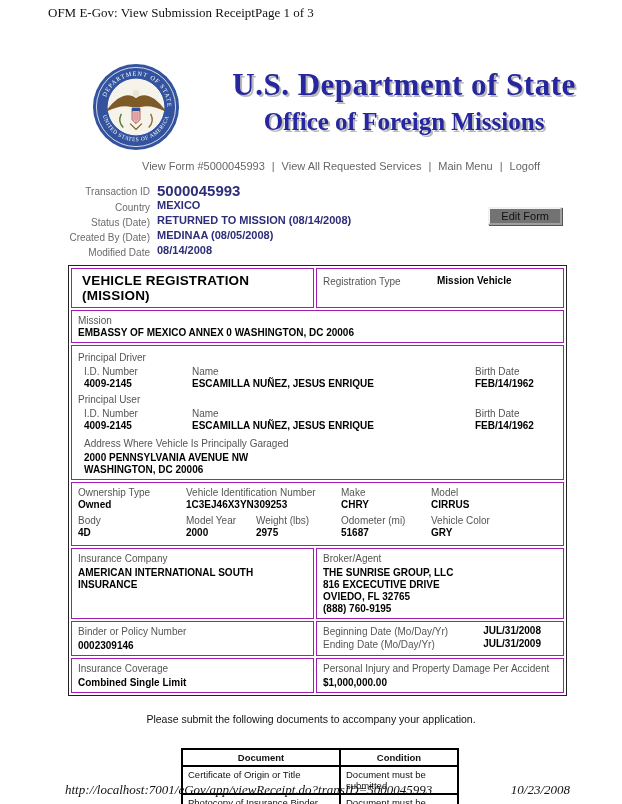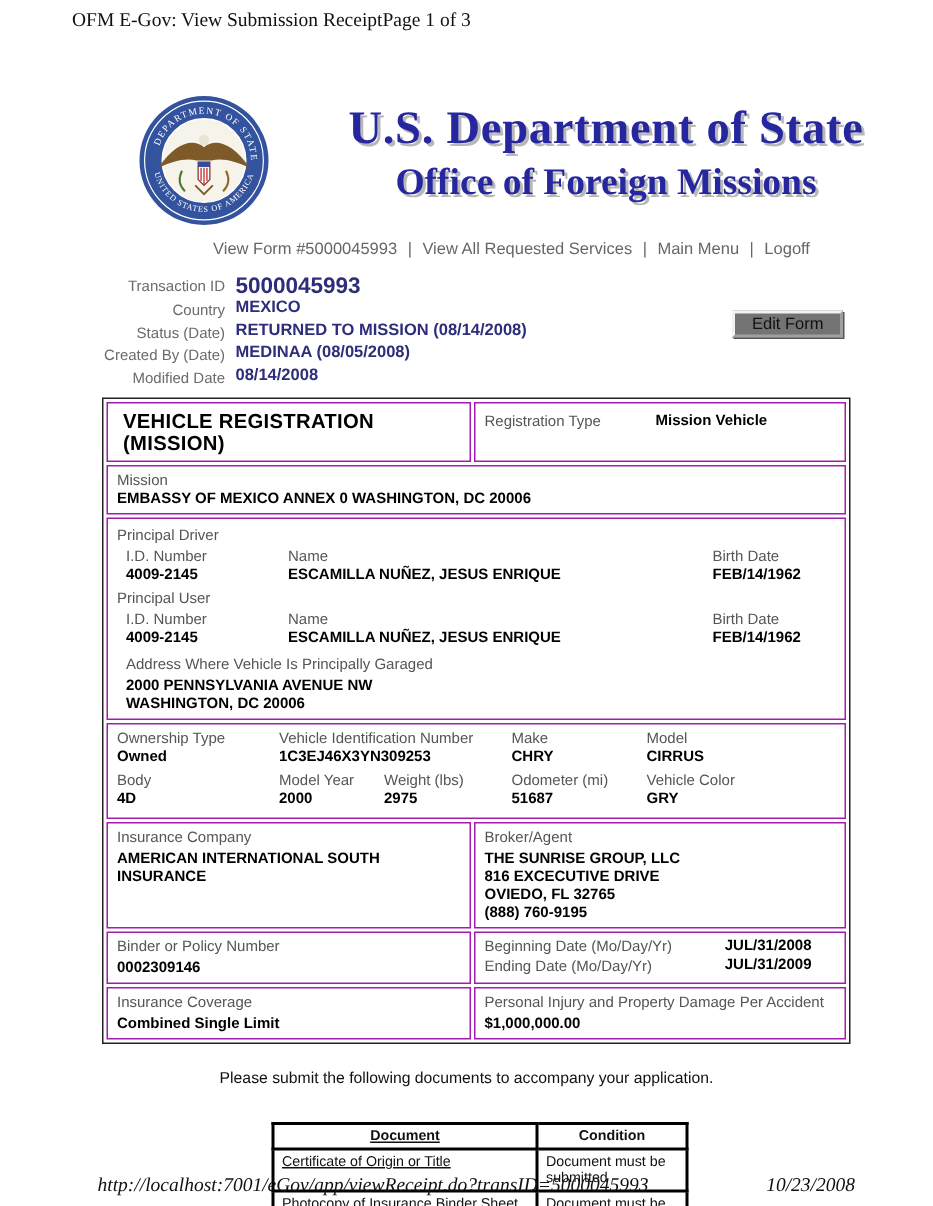--- a/index.html
+++ b/index.html
@@ -84,21 +84,21 @@
   .date-line { display: flex; justify-content: space-between; padding-right: 16px; line-height: 14px; }
   .mt2 { margin-top: 2px; }
   
   .note { text-align: center; font-size: 10.5px; color: #111; margin-top: 17px; }
   .docs-table {
     margin: 23px 0 0 181px; width: 278px;
     border-collapse: collapse; font-size: 9.5px; color: #111;
   }
   .docs-table th, .docs-table td { border: 2px solid #000; padding: 2px 5px; text-align: left; vertical-align: top; }
   .docs-table th { text-align: center; font-weight: bold; }
-  .docs-table .c1 { width: 176px; text-decoration: underline; }
+  .docs-table .c1 { width: 158px; }
 </style>
 </head>
 <body>
 
 <div class="print-header">
   <span>OFM E-Gov: View Submission Receipt</span>
   <span>Page 1 of 3</span>
 </div>
 
 <div class="masthead">

